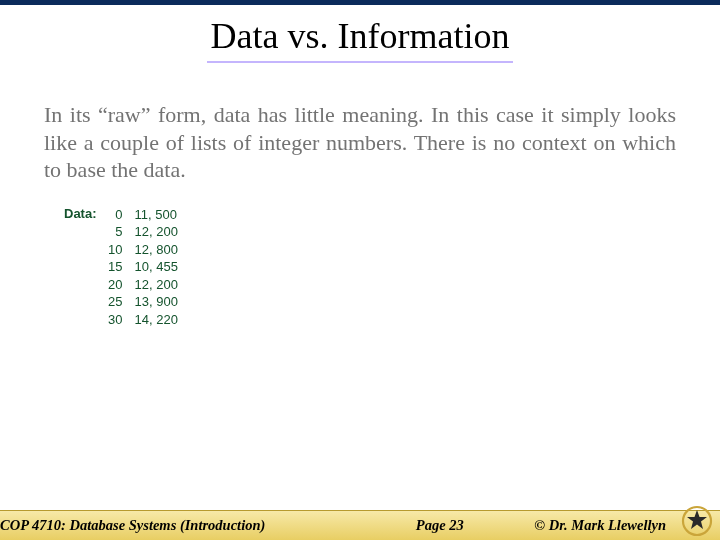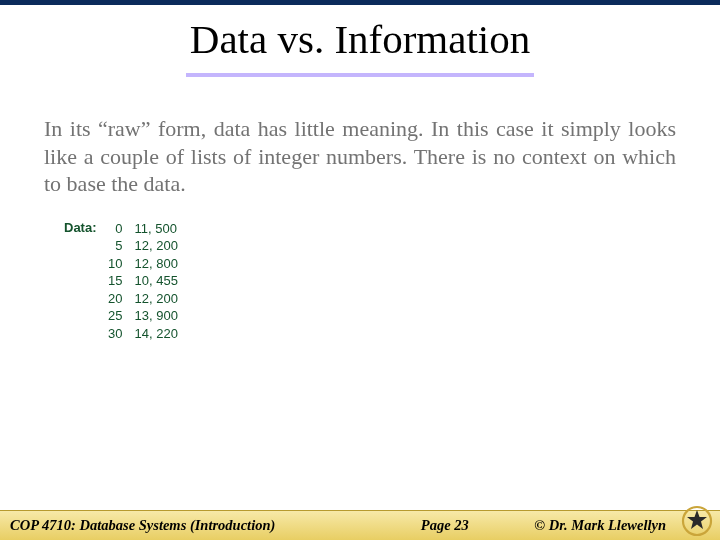--- a/index.html
+++ b/index.html
@@ -4,22 +4,22 @@
 <style>
   * { margin: 0; padding: 0; box-sizing: border-box; }
   html, body { width: 720px; height: 540px; overflow: hidden; font-family: "Times New Roman", Times, serif; }
   .slide {
     width: 720px; height: 540px; background: #fff; position: relative;
     border-top: 5px solid #0b2b5b;
   }
   .title-wrap { text-align: center; padding-top: 10px; }
   .title {
     display: inline-block;
-    font-size: 41px; color: #000; font-weight: 400;
-    border-bottom: 4px solid #c4b5fd; padding: 0 4px 10px 4px;
+    font-size: 36px; color: #000; font-weight: 400;
+    border-bottom: 2px solid #c4b5fd; padding: 0 4px 4px 4px;
   }
   .body {
     padding: 38px 44px 0 44px;
   }
   .para {
     font-size: 22px; color: #737373; text-align: justify; line-height: 1.25;
   }
   .data-block {
     margin-top: 22px; margin-left: 20px;
     font-family: Arial, Helvetica, sans-serif; font-size: 13px; color: #14532d;
@@ -32,21 +32,21 @@
   .col.left span { text-align: right; min-width: 18px; }
   .col.right span { text-align: left; }
   .footer {
     position: absolute; left: 0; right: 0; bottom: 0; height: 30px;
     background: linear-gradient(#f7e9a8, #e8ce63);
     border-top: 1px solid #b79a2e;
     display: flex; align-items: center;
     font-style: italic; font-family: "Times New Roman", Times, serif;
     font-weight: 700; font-size: 14.5px; color: #000;
   }
-  .footer .f-left { padding-left: 10px; flex: 0 0 auto; }
+  .footer .f-left { padding-left: 0; flex: 0 0 auto; }
   .footer .f-mid  { flex: 1; text-align: center; padding-left: 80px; }
   .footer .f-right{ flex: 0 0 auto; padding-right: 54px; }
   .logo {
     position: absolute; right: 6px; bottom: 2px; width: 34px; height: 34px;
   }
   .logo .ring { fill: none; stroke: #caa53a; stroke-width: 2.2; }
   .logo .star { fill: #2a2a2a; }
   .thumb-strip {
     position: absolute; left: 0; bottom: 30px; height: 3px; width: 100%;
     background: transparent;

